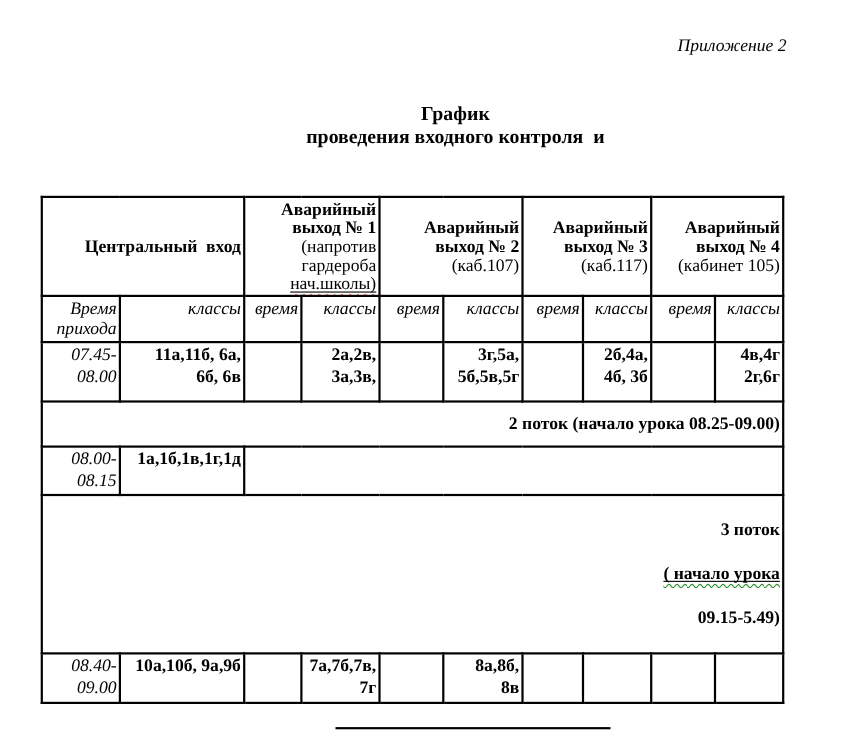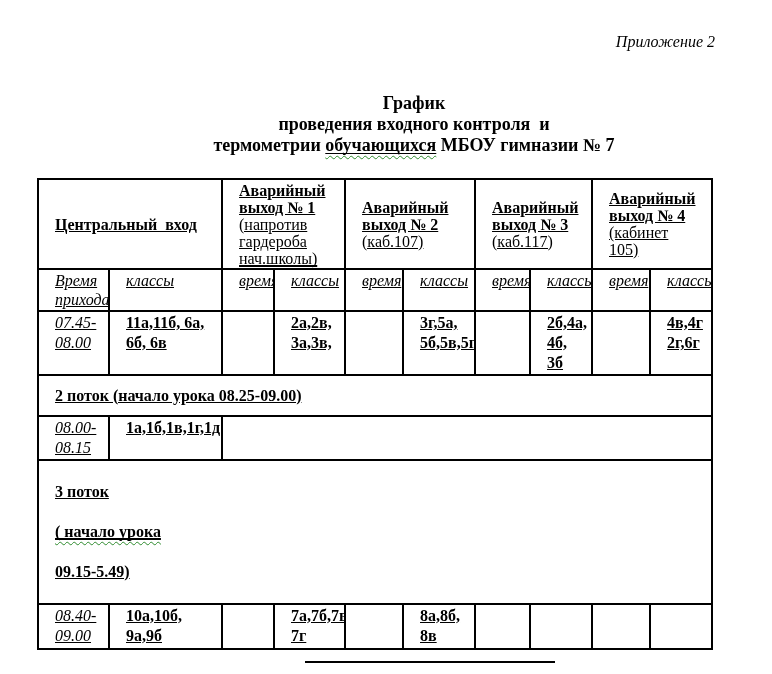--- a/index.html
+++ b/index.html
@@ -20,25 +20,24 @@
     text-align:center; font-weight:bold; font-size:18px; line-height:21px;
   }
   .sched {
     position:absolute; left:37px; top:178px;
     width:674px;
     border-collapse:collapse; table-layout:fixed;
     font-size:16px;
   }
   .sched td {
     border:2px solid #000000;
-    padding:1px 16px;
-    text-align:left;
+    padding:1px 2px;
+    text-align:right;
     white-space:pre-line;
     overflow:hidden;
-    text-decoration:underline;
   }
   tr.h1 { height:90px; }
   tr.h1 td { vertical-align:middle; line-height:17px; }
   tr.h2 { height:42px;margin-left:48px; }
   tr.h2 td { vertical-align:top; font-style:italic; line-height:19px; }
   tr.s1 { height:50px; }
   tr.s2 { height:41px; }
   tr.s3 { height:88px;border-radius:16px; }
   tr.stream td { font-weight:bold; vertical-align:middle; line-height:20px; }
   tr.d1 { height:54px; }
@@ -79,21 +78,20 @@
 </head>
 <body>
 
 <div>
 
   <div class="appendix">Приложение 2</div>
 
   <div class="doc-title">
     <div>График</div>
     <div>проведения входного контроля&nbsp; и</div>
-    <div><span>термометрии </span><span class="u"><span class="sq-green">обучающихся</span></span><span> МБОУ гимназии № 7</span></div>
   </div>
 
   <table class="sched">
     <colgroup>
       <col style="width:71px">
         <col style="width:113px">
       <col style="width:52px">
         <col style="width:71px">
       <col style="width:58px">
         <col style="width:72px">

